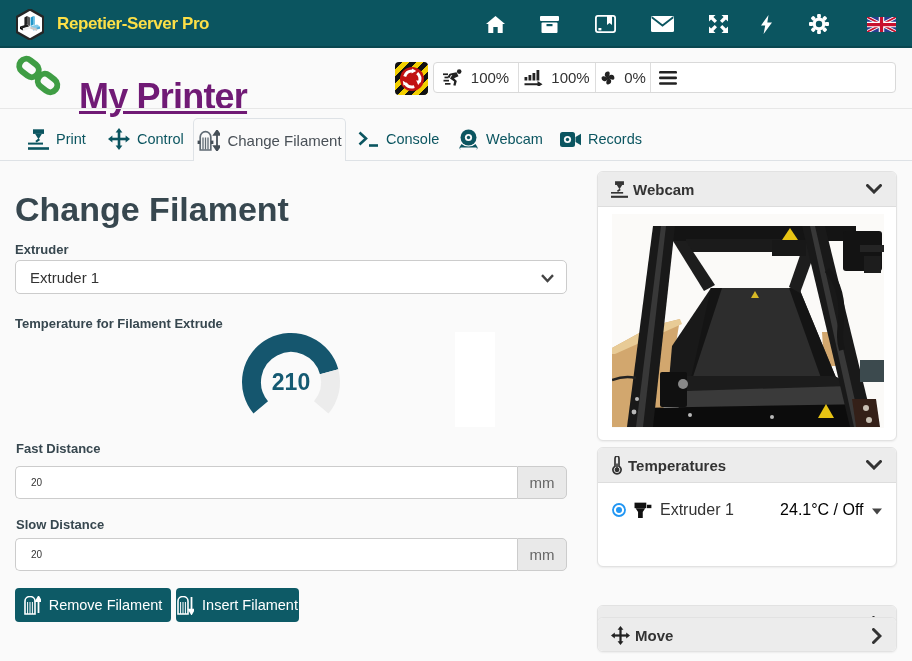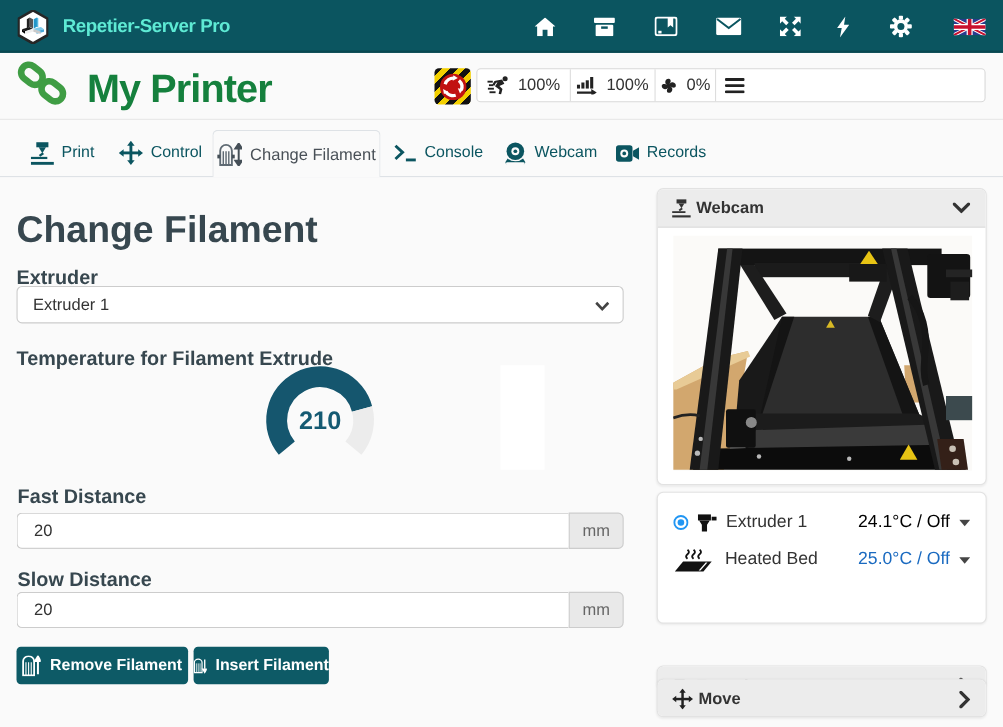--- a/index.html
+++ b/index.html
@@ -1,43 +1,43 @@
 <!DOCTYPE html>
 <html><head>
 <meta charset="utf-8">
 <style>
   * { margin:0; padding:0; box-sizing:border-box; }
   html,body { width:912px; height:661px; overflow:hidden; }
   body { font-family:"Liberation Sans", sans-serif; background:#fafafa; position:relative; }
   .abs { position:absolute; }
   
   .navbar { position:absolute; left:0; top:0; width:912px; height:48px; background:#0b5560; border-bottom:2px solid #094750; }
-  .nav-title { position:absolute; left:57px; top:14px; font-size:17px; font-weight:700; letter-spacing:-0.4px; color:#5eead4; }
+  .nav-title { position:absolute; left:57px; top:14px; font-size:17px; font-weight:700; letter-spacing:-0.4px; color:#fde047; }
   .nav-ic { position:absolute; top:1px; height:46px; display:flex; align-items:center; justify-content:center; }
   
   .header-line { position:absolute; left:0; top:108px; width:912px; height:1px; background:#e7e7e7; }
-  .ptitle { position:absolute; left:79px; top:60px; font-size:36px; letter-spacing:-0.8px; font-weight:700; color:#15803d; }
+  .ptitle { position:absolute; left:79px; top:76px; font-size:36px; letter-spacing:-0.8px; font-weight:700; color:#701a75;text-decoration:underline; }
   .estop { position:absolute; left:395px; top:62px; width:33px; height:33px; border-radius:4px; overflow:hidden;
     background:repeating-linear-gradient(135deg, #111 0 5px, #f2cf00 5px 10px); display:flex; align-items:center; justify-content:center; }
   .tgroup { position:absolute; left:433px; top:62px; width:463px; height:31px; background:#fff; border:1px solid #d9d9d9; border-radius:4px; display:flex; align-items:stretch; }
   .tseg { display:flex; align-items:center; justify-content:center; border-right:1px solid #ddd; font-size:15px; color:#333; gap:8px; white-space:nowrap; }
   .tseg:last-child { border-right:none; }
   
   .tabs-line { position:absolute; left:0; top:160px; width:912px; height:1px; background:#dee2e6; }
   .tab { position:absolute; top:118px; height:42px; display:flex; align-items:center; gap:7px; font-size:14.5px; color:#0b5560; white-space:nowrap; }
   .tab-active { position:absolute; left:193px; top:118px; width:153px; height:43px; background:#fafafa; border:1px solid #dee2e6; border-bottom:none; border-radius:5px 5px 0 0; display:flex; align-items:center; justify-content:center; gap:7px; font-size:15px; color:#495057; z-index:2; white-space:nowrap; }
   
   .h1 { position:absolute; left:15px; top:190px; font-size:34px; font-weight:700; color:#37474f; }
-  .lbl { position:absolute; font-size:18px; font-weight:700; color:#37474f; }
+  .lbl { position:absolute; font-size:13px; font-weight:700; color:#37474f; }
   .select { position:absolute; left:15px; top:260px; width:552px; height:34px; background:#fff; border:1px solid #ccc; border-radius:5px; display:flex; align-items:center; padding-left:14px; font-size:15px; color:#333; }
   .whiterect { position:absolute; left:455px; top:332px; width:40px; height:95px; background:#fff; }
   .input { position:absolute; left:15px; width:552px; height:33px; display:flex; }
-  .input .val { flex:1; background:#fff; border:1px solid #ccc; border-right:none; border-radius:5px 0 0 5px; display:flex; align-items:center; padding-left:15px; font-size:15px; color:#333; }
+  .input .val { flex:1; background:#fff; border:1px solid #ccc; border-right:none; border-radius:5px 0 0 5px; display:flex; align-items:center; padding-left:15px; font-size:10px; color:#333; }
   .input .mm { width:50px; background:#e9e9e9; border:1px solid #ccc; border-radius:0 5px 5px 0; display:flex; align-items:center; justify-content:center; font-size:15px; color:#666; }
-  .btn { position:absolute; top:588px; height:34px; background:#0d5a66; border-radius:4px; color:#fff; font-size:14.5px; font-weight:700; display:flex; align-items:center; justify-content:center; gap:8px; white-space:nowrap; }
+  .btn { position:absolute; top:588px; height:34px; background:#0d5a66; border-radius:4px; color:#fff; font-size:14.5px; font-weight:400; display:flex; align-items:center; justify-content:center; gap:8px; white-space:nowrap; }
   
   .card { position:absolute; left:597px; width:300px; background:#fff; border:1px solid #e2e2e2; border-radius:6px; box-shadow:0 1px 2px rgba(0,0,0,0.06); overflow:hidden; }
   .chead { background:#ececec; border-bottom:1px solid #ddd; height:35px; display:flex; align-items:center; padding:0 13px; gap:5px; font-size:15px; font-weight:700; color:#333; position:relative; }
   .chev { position:absolute; right:14px; top:50%; transform:translateY(-50%); }
   .trow { display:flex; align-items:center; font-size:16px; color:#333; }
 </style>
 </head>
 <body>
 
 <div class="navbar">
@@ -413,56 +413,50 @@
     <g fill="#b9b9b9">
         <circle cx="22" cy="198" r="2.4"></circle>
         <circle cx="25" cy="185" r="2"></circle>
         <circle cx="78" cy="201" r="2"></circle>
         <circle cx="160" cy="203" r="2"></circle>
       </g>
   </svg>
 </div>
 
 <div class="card" style="top:447px;height:120px">
+  <div class="chead">
+    <svg width="12" height="19" viewBox="0 0 12 19">
+        <path d="M4 2.8 a2 2.8 0 0 1 4 0 V10.2 a4.1 4.1 0 1 1-4 0 Z" fill="none" stroke="#333" stroke-width="1.7"></path>
+        <circle cx="6" cy="13.8" r="2.4" fill="#333"></circle>
+        <rect x="5.2" y="7.5" width="1.6" height="6" fill="#333"></rect>
+      </svg>
+    <span>Temperatures</span>
+    <svg class="chev" width="16" height="10" viewBox="0 0 16 10">
+        <path d="M1.5 1.5 L8 8 L14.5 1.5" fill="none" stroke="#333" stroke-width="3" stroke-linecap="round"></path>
+      </svg>
+  </div>
   <div class="trow" style="margin:18px 14px 0 14px">
     <svg width="14" height="14" viewBox="0 0 14 14">
         <circle cx="7" cy="7" r="6" fill="none" stroke="#2196f3" stroke-width="1.8"></circle>
         <circle cx="7" cy="7" r="3" fill="#2196f3"></circle>
       </svg>
     <svg style="margin-left:5px" width="23" height="17" viewBox="0 0 17 13">
         <g fill="#111">
           <rect x="2.4" y="0.5" width="9" height="4.2"></rect>
           <rect x="11.9" y="2.1" width="3.4" height="2.6"></rect>
           <path d="M3.2 4.7 h7.4 l-1.9 3 v4.6 h-3.6 v-4.6 Z"></path>
         </g>
       </svg>
     <span style="margin-left:6px">Extruder 1</span>
     <span style="margin-left:auto;color:#000000">24.1°C / Off
       <svg width="10" height="7" viewBox="0 0 10 7" style="margin-left:4px">
           <path d="M0 0.5 h10 l-5 6 Z" fill="#454545"></path>
         </svg>
     </span>
   </div>
-  <div class="trow" style="margin:14px 14px 0 14px">
-    <svg width="38" height="22" viewBox="0 0 38 22">
-        <g fill="none" stroke="#111" stroke-width="1.7">
-          <path d="M13 10 c-1.7-1.4 -1.7-2.7 0-4.1 c1.7-1.4 1.7-2.7 0-4.1"></path>
-          <path d="M18.5 10 c-1.7-1.4 -1.7-2.7 0-4.1 c1.7-1.4 1.7-2.7 0-4.1"></path>
-          <path d="M24 10 c-1.7-1.4 -1.7-2.7 0-4.1 c1.7-1.4 1.7-2.7 0-4.1"></path>
-        </g>
-        <path fill="#111" d="M9 12.5 h26 l-7.5 9 h-26 Z"></path>
-        <path fill="#fff" d="M29.5 13.3 l-6.3 7.4 h1.6 l6.3-7.4 Z"></path>
-      </svg>
-    <span style="margin-left:9px">Heated Bed</span>
-    <span style="margin-left:auto;color:#1a6ac0">25.0°C / Off
-      <svg width="10" height="7" viewBox="0 0 10 7" style="margin-left:4px">
-          <path d="M0 0.5 h10 l-5 6 Z" fill="#454545"></path>
-        </svg>
-    </span>
-  </div>
 </div>
 
 <div class="card" style="top:605px;height:21px">
   <div class="chead" style="border-bottom:none">
     <svg width="17" height="13" viewBox="0 0 17 13">
         <g fill="#222">
           <rect x="2.4" y="0.5" width="9" height="4.2"></rect>
           <rect x="11.9" y="2.1" width="3.4" height="2.6"></rect>
           <path d="M3.2 4.7 h7.4 l-1.9 3 v4.6 h-3.6 v-4.6 Z"></path>
         </g>

